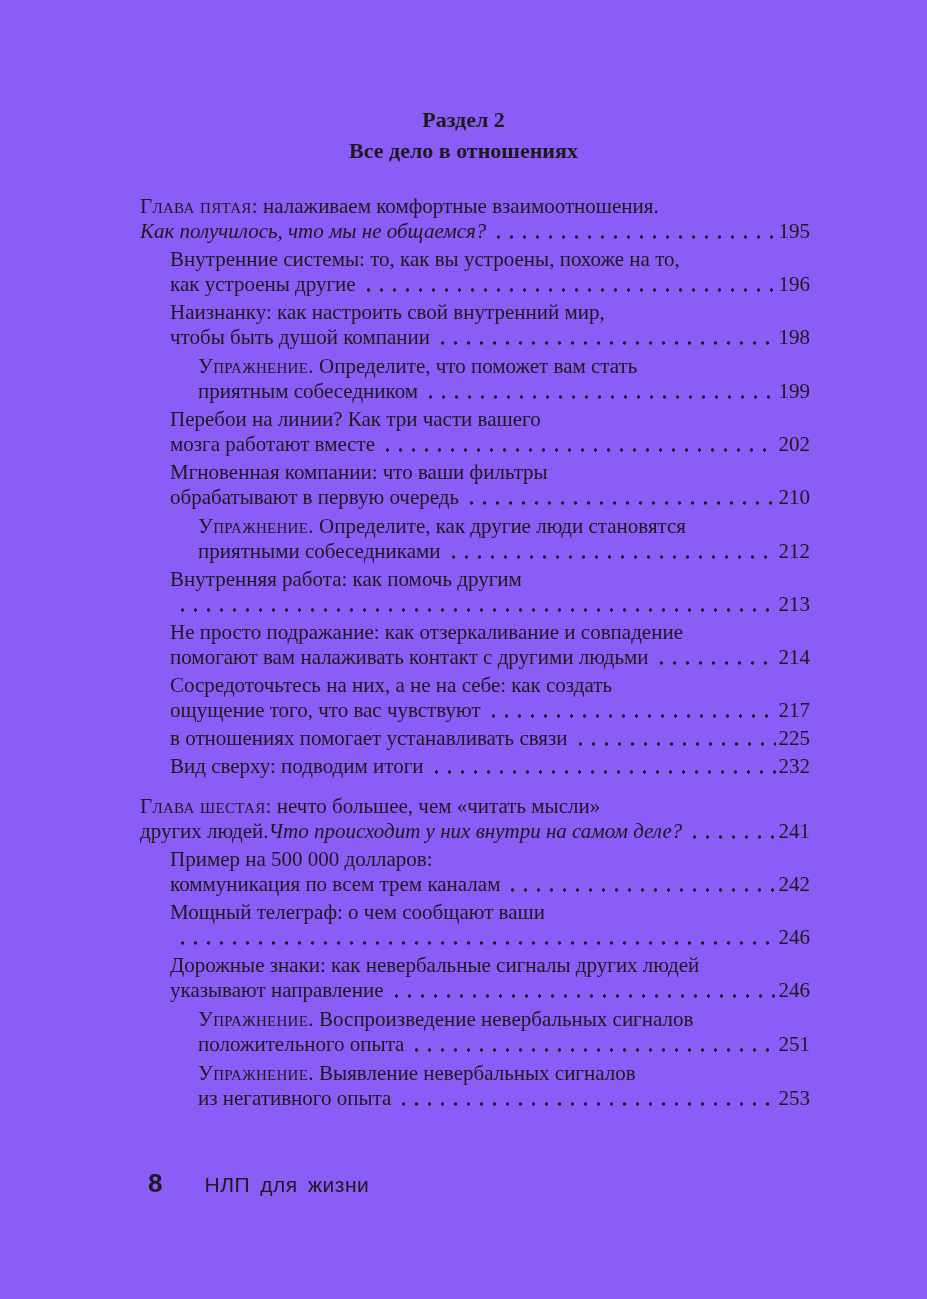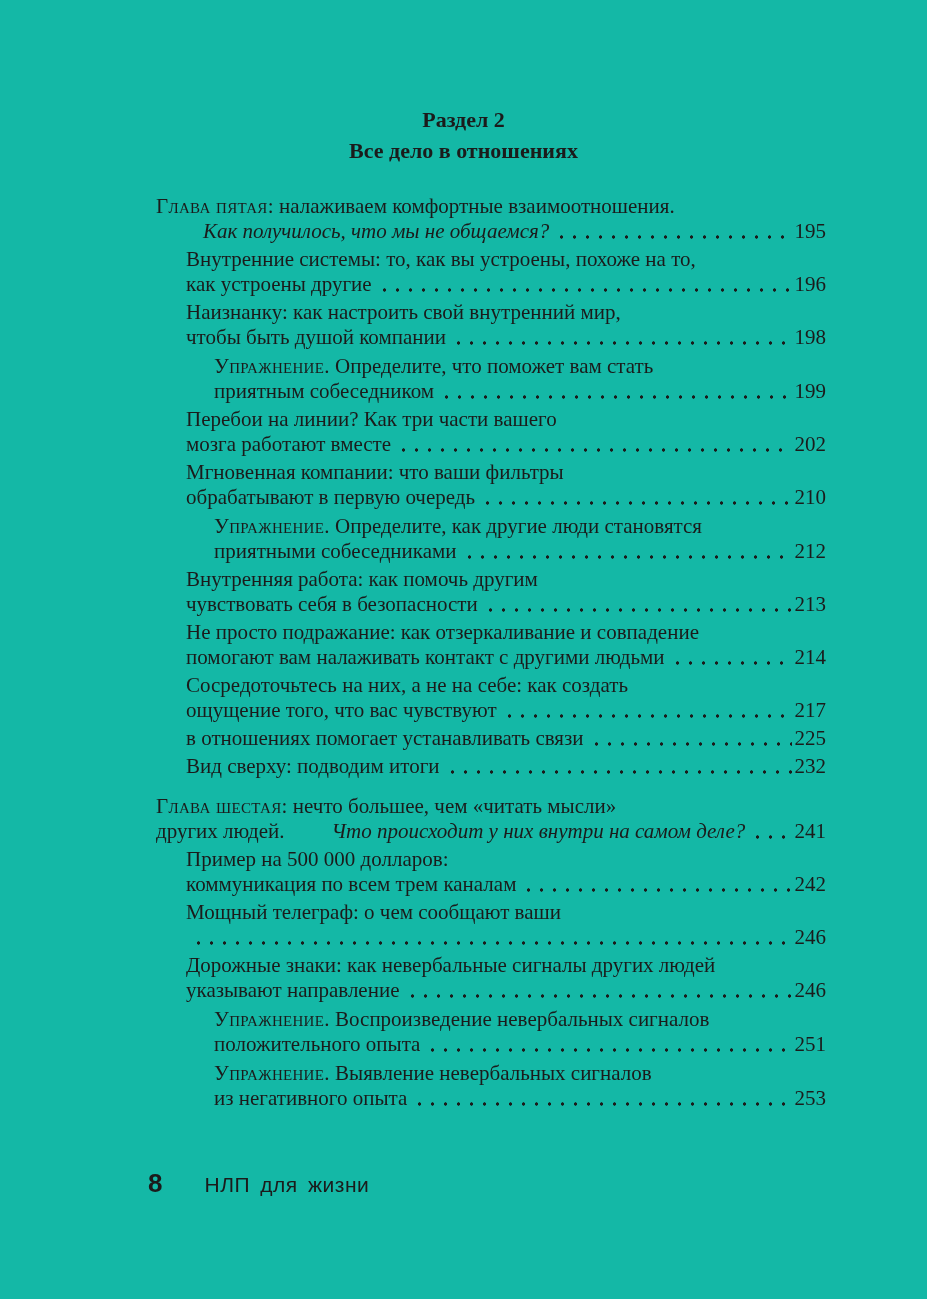--- a/index.html
+++ b/index.html
@@ -1,38 +1,38 @@
 <!DOCTYPE html>
 <html lang="ru"><head>
 <meta charset="utf-8">
 <style>
   html,body{margin:0;padding:0;background:#ffffff;}
   .page{
-    position:relative;width:927px;height:1299px;background:#14b8a6;
+    position:relative;width:927px;height:1299px;background:#8b5cf6;
     font-family:"Liberation Serif","DejaVu Serif",serif;color:#1b1b1b;overflow:hidden;text-decoration:underline;
   }
   .header{
     position:absolute;top:104px;left:0;width:100%;text-align:center;
     font-weight:700;font-size:22px;line-height:31px;
   }
-  .toc{position:absolute;top:194px;left:156px;width:670px;font-size:21px;}
+  .toc{position:absolute;top:194px;left:140px;width:670px;font-size:21px;}
   .e{margin-bottom:3px;}
   .lv1{padding-left:30px;}
   .lv2{padding-left:58px;margin-top:4px;}
   .ch2{margin-top:15px;}
   .ln{display:flex;align-items:baseline;line-height:25px;}
   .ln span{white-space:pre;}
   .dots{
     flex:1 1 auto;min-width:18px;height:6px;align-self:flex-end;
     margin:0 3px 4px 6px;
     background-image:radial-gradient(circle,#1b1b1b 1.4px,transparent 1.9px);
     background-size:13px 6px;background-repeat:repeat-x;background-position:left bottom;
   }
   .sc{font-variant:small-caps;letter-spacing:0.3px;}
-  .it{font-style:italic;margin-left:47px;}
+  .it{font-style:italic;}
   .footer{
     position:absolute;top:1168px;left:148px;display:flex;align-items:baseline;
     font-family:"Liberation Sans","DejaVu Sans",sans-serif;
   }
   .fnum{font-size:26px;font-weight:700;}
   .ftitle{margin-left:42px;font-size:21px;letter-spacing:0.5px;word-spacing:4px;}
 </style>
 </head>
 <body>
 
@@ -123,21 +123,20 @@
         <span class="dots"></span>
         <span class="pg">212</span>
       </div>
     </div>
 
     <div class="e lv1">
       <div class="ln">
           <span>Внутренняя работа: как помочь другим</span>
         </div>
       <div class="ln">
-        <span>чувствовать себя в безопасности</span>
         <span class="dots"></span>
         <span class="pg">213</span>
       </div>
     </div>
 
     <div class="e lv1">
       <div class="ln">
           <span>Не просто подражание: как отзеркаливание и совпадение</span>
         </div>
       <div class="ln">

